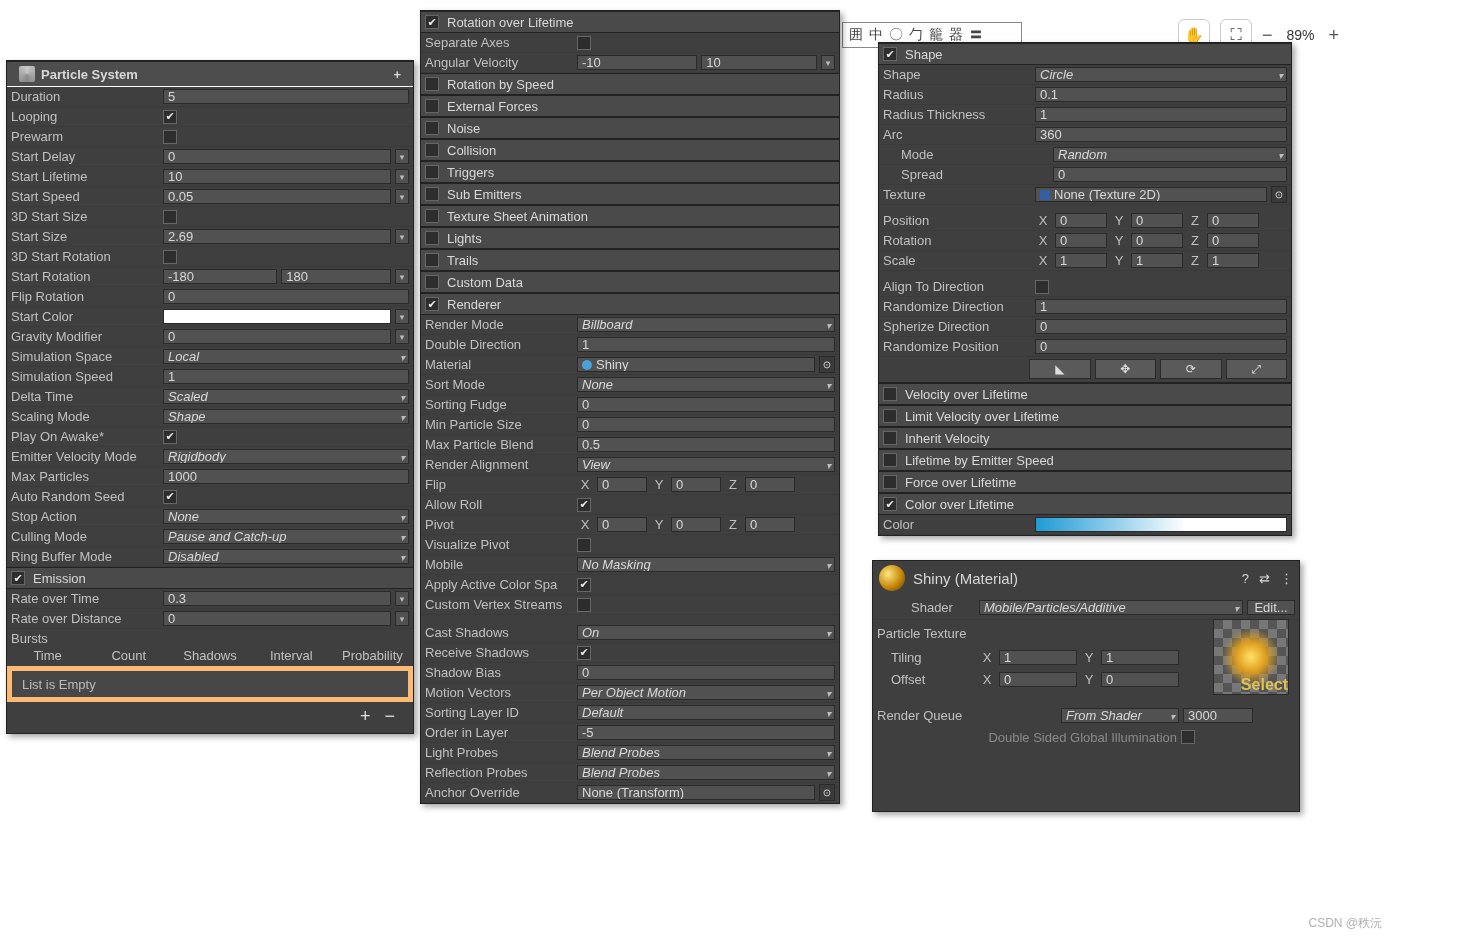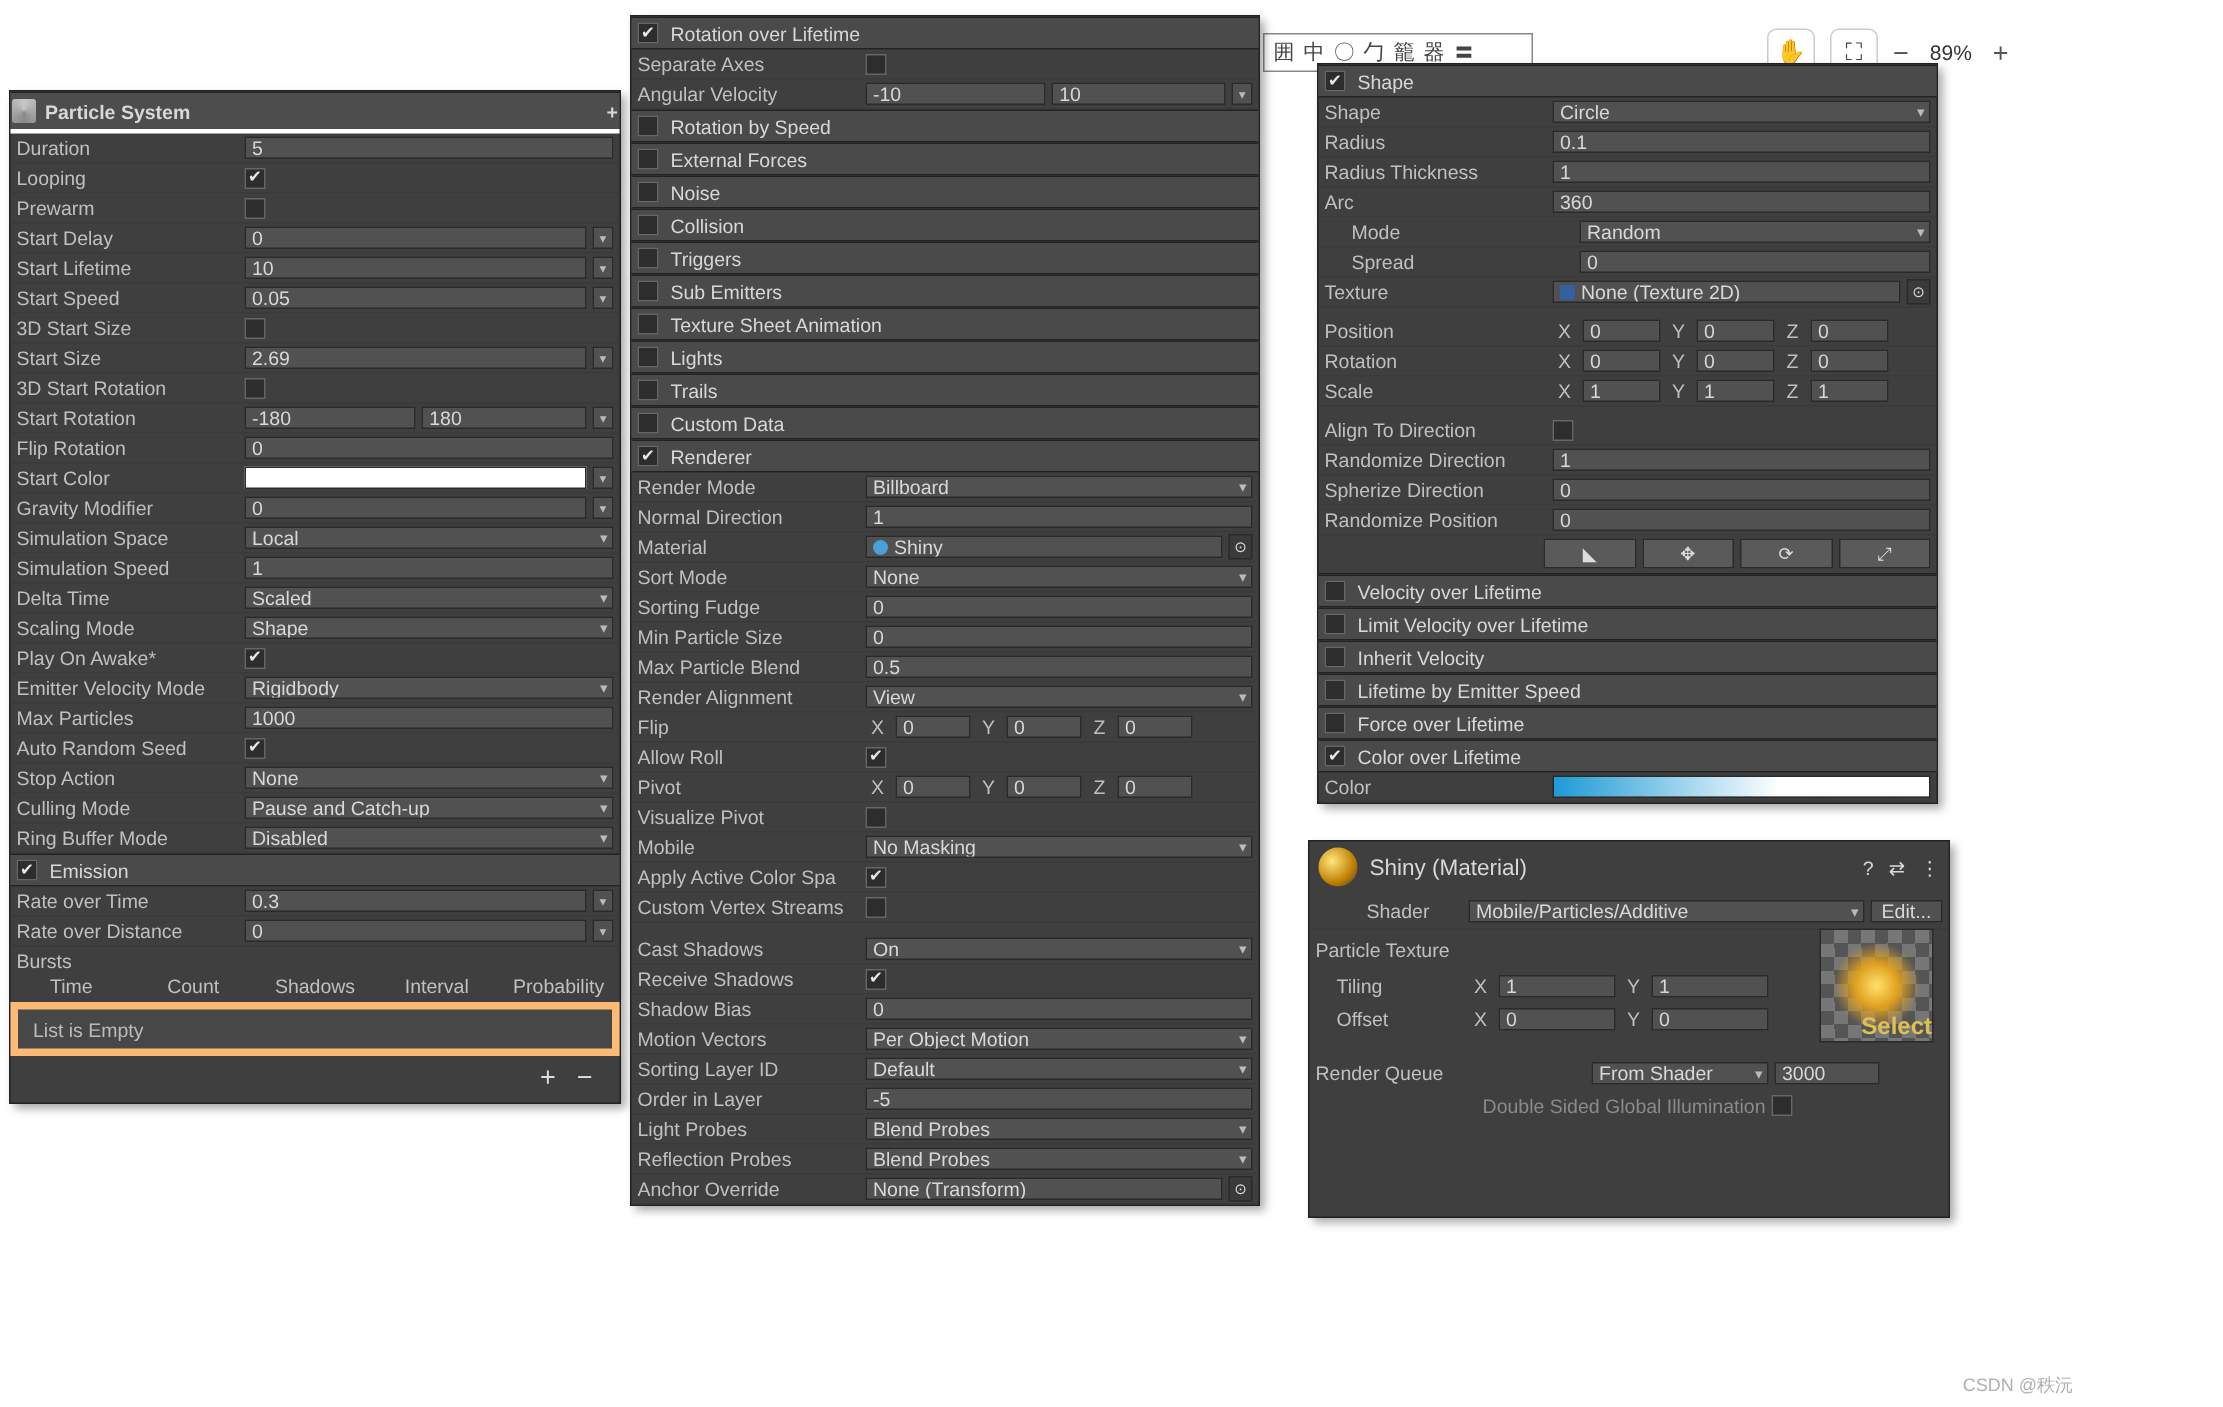--- a/index.html
+++ b/index.html
@@ -13,24 +13,24 @@
     overflow:hidden;
   }
   .panel{
     position:absolute;
     background:#3f3f3f;
     border:1px solid #222;
     box-sizing:border-box;
   }
   .section-title{
     display:flex;align-items:center;
-    height:20px;padding:2px 1px;
+    height:20px;padding:2px 12px;
     background:#464646;
     border-top:1px solid #222;
-    border-bottom:3px solid #ffffff;
+    border-bottom:1px solid #ffffff;
     font-weight:normal;color:#d8d8d8;
     gap:6px;
   }
   .section-title.light{background:#4d4d4d;font-weight:bold;}
   .row{
     display:flex;align-items:center;
     height:19px;padding:0 4px;
     border-bottom:1px solid #3a3a3a;
     gap:4px;
   }
@@ -52,21 +52,21 @@
     font-size:11px;color:#e8e8e8;line-height:1;
   }
   .field{
     flex:1 1 auto;min-width:0;
     height:15px;line-height:15px;
     background:#515151;border:1px solid #2a2a2a;box-sizing:border-box;
     padding:0 4px;color:#d8d8d8;overflow:hidden;
     display:flex;align-items:center;
   }
   .field.num{background:#515151;}
-  .field.dd{position:relative;padding-right:0;}
+  .field.dd{position:relative;padding-right:0;font-style:italic;}
   .field.dd::after{
     content:"▾";position:absolute;right:3px;top:0;font-size:10px;color:#bbb;
   }
   .tail-drop{
     width:14px;height:15px;flex:0 0 14px;
     background:#515151;border:1px solid #2a2a2a;box-sizing:border-box;
     display:flex;align-items:center;justify-content:center;
     font-size:9px;color:#bbb;
   }
   .color-swatch{
@@ -374,21 +374,21 @@
   <div class="row module">
     <span class="chk">✔</span>
     <span class="mlbl">Renderer</span>
   </div>
   <div id="renderer-rows">
       <div class="row">
         <span class="lbl">Render Mode</span>
         <span class="field dd">Billboard</span>
       </div>
       <div class="row">
-        <span class="lbl">Normal Direction</span>
+        <span class="lbl">Double Direction</span>
         <span class="field num">1</span>
       </div>
       <div class="row">
         <span class="lbl">Material</span>
         <span class="field">
           <span style="width: 10px; height: 10px; border-radius: 5px; background: rgb(74, 160, 216); margin-right: 4px;"></span>
           <span>Shiny</span>
         </span>
         <span class="obj-target">⊙</span>
       </div>

